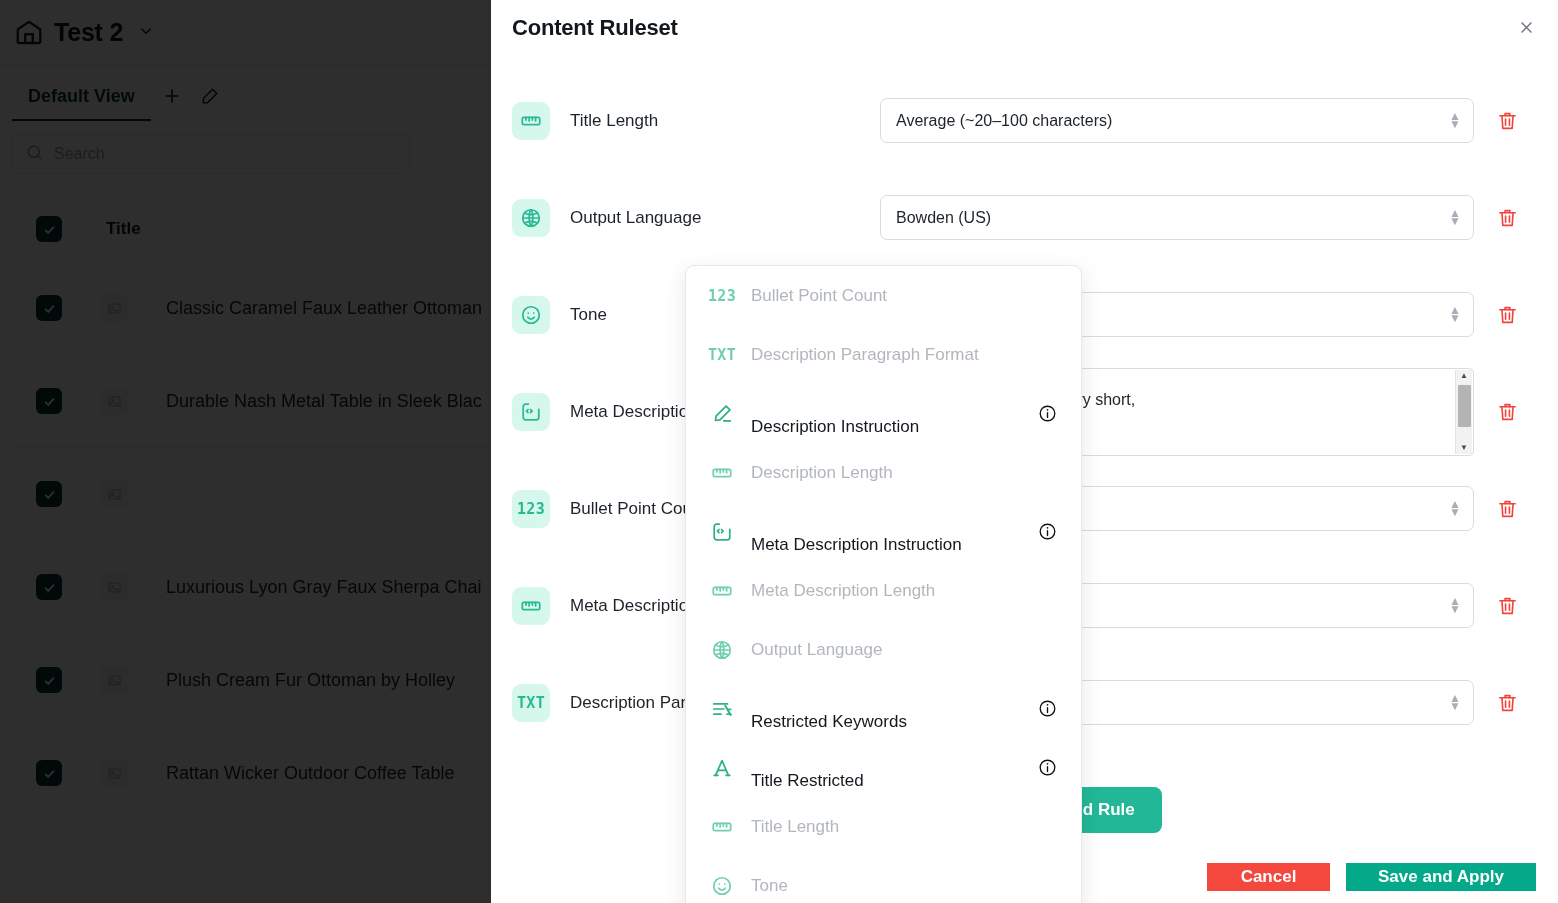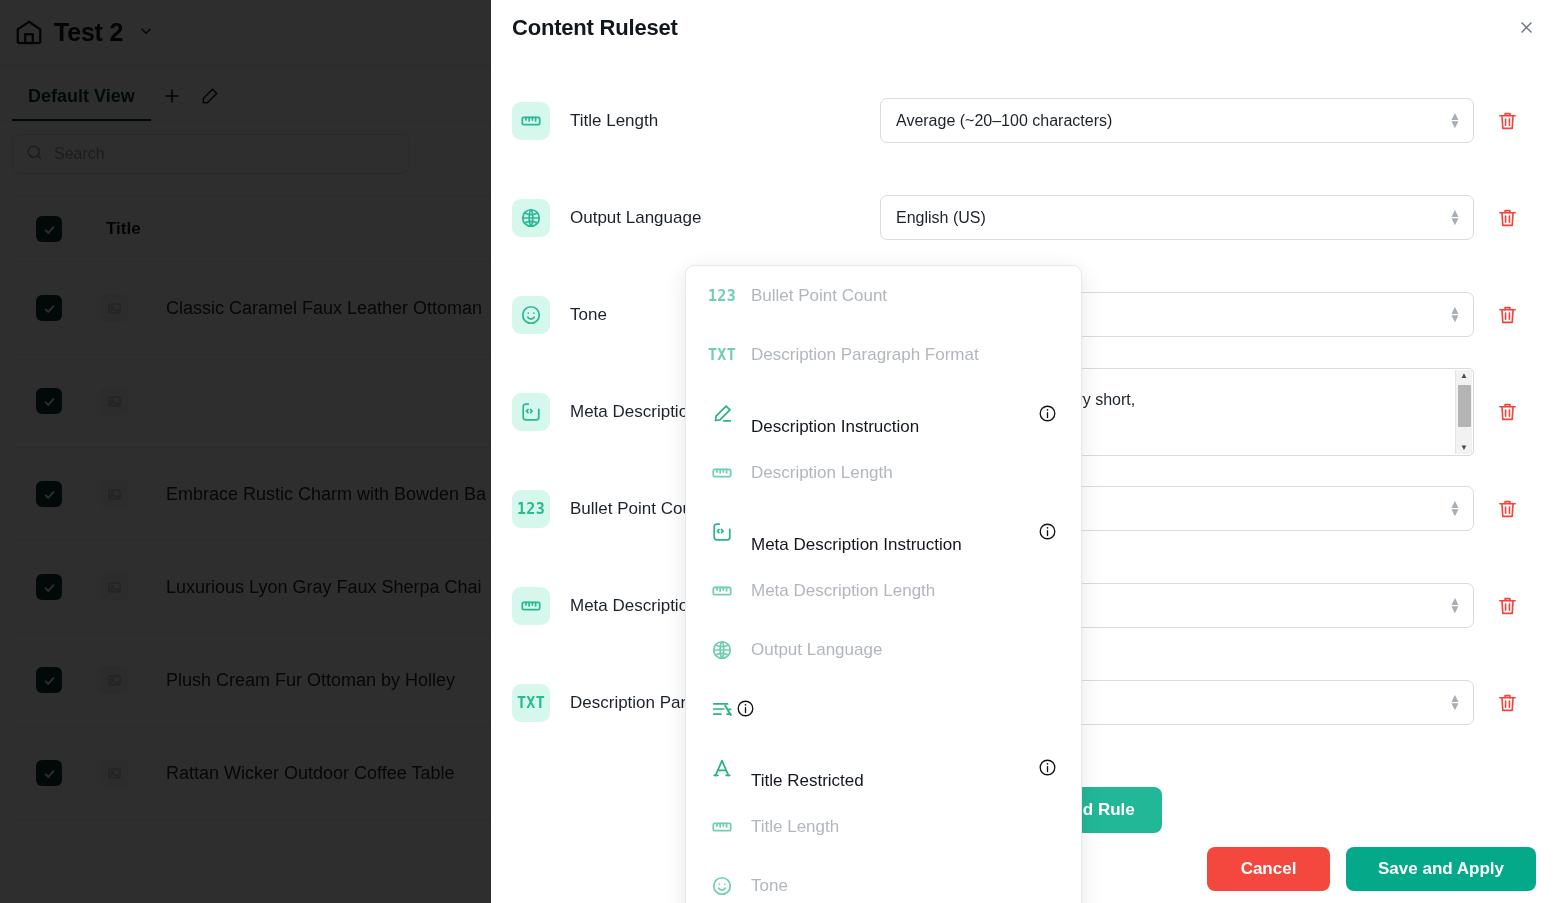--- a/index.html
+++ b/index.html
@@ -142,21 +142,21 @@
   }
   .cursor {
     position: absolute; left: 19px; top: 29px; width: 20px; height: 26px;
     pointer-events: none;
   }
 
   .modal-foot {
     position: absolute; right: 22px; bottom: 12px; display: flex; gap: 16px; z-index: 6;
   }
   .btn {
-    height: 44px; border-radius: 8px; display: flex; align-items: center;
+    height: 28px; border-radius: 0; display: flex; align-items: center;
     justify-content: center; font-size: 17px; font-weight: 700; color: #fff;
   }
   .btn-cancel { width: 123px; background: #f4473e; }
   .btn-save { width: 190px; background: #03a988; }
 
   
   .menu {
     position: absolute; left: 685px; top: 265px; width: 397px; height: 655px;
     background: #ffffff; border: 1px solid #e6e8ea; border-radius: 9px;
     box-shadow: 0 6px 22px rgba(0,0,0,0.10); z-index: 20; overflow: hidden;
@@ -264,39 +264,39 @@
     </div>
     <div class="thumb-cell">
       <div class="thumb">
                 <svg width="15" height="15" viewBox="0 0 24 24" fill="none" stroke="#b8b8b8" stroke-width="2">
                   <rect x="3" y="5" width="18" height="14" rx="2"></rect>
                   <circle cx="8.5" cy="10" r="1.4"></circle>
                   <path d="M4 17l5-5 4 4 3-2 4 4"></path>
                 </svg>
               </div>
     </div>
+    <div class="cell-title">Durable Nash Metal Table in Sleek Blac</div>
   </div>
   <div class="tbl-row">
     <div class="cb-cell">
       <div class="cb">
         <svg width="15" height="15" viewBox="0 0 24 24" fill="none" stroke="#fff" stroke-width="3">
                   <path d="M5 12.5l5 5 9-10"></path>
                 </svg>
       </div>
     </div>
     <div class="thumb-cell">
       <div class="thumb">
                 <svg width="15" height="15" viewBox="0 0 24 24" fill="none" stroke="#b8b8b8" stroke-width="2">
                   <rect x="3" y="5" width="18" height="14" rx="2"></rect>
                   <circle cx="8.5" cy="10" r="1.4"></circle>
                   <path d="M4 17l5-5 4 4 3-2 4 4"></path>
                 </svg>
               </div>
     </div>
-    <div class="cell-title">Embrace Rustic Charm with Bowden Ba</div>
   </div>
   <div class="tbl-row">
     <div class="cb-cell">
       <div class="cb">
         <svg width="15" height="15" viewBox="0 0 24 24" fill="none" stroke="#fff" stroke-width="3">
                   <path d="M5 12.5l5 5 9-10"></path>
                 </svg>
       </div>
     </div>
     <div class="thumb-cell">
@@ -397,21 +397,21 @@
             <svg width="22" height="22" viewBox="0 0 24 24" fill="none" stroke="#2bb894" stroke-width="1.9" stroke-linecap="round" stroke-linejoin="round">
               <circle cx="12" cy="12" r="9"></circle>
               <path d="M3 12h18"></path>
               <path d="M12 3c2.6 2.6 2.6 14.4 0 18-2.6-3.6-2.6-15.4 0-18z"></path>
               <path d="M5 6.5c4 2 10 2 14 0M5 17.5c4-2 10-2 14 0"></path>
             </svg>
           </div>
     <div class="rule-label">Output Language</div>
     <div class="rule-field">
             <div class="sel">
-         <span>English (US)</span>
+         <span>Bowden (US)</span>
        </div>
             <span class="sel-arrows">
               <span>▲</span>
               <span>▼</span>
             </span>
           </div>
     <div class="del-btn">
             <svg width="23" height="23" viewBox="0 0 24 24" fill="none" stroke="#f4433a" stroke-width="1.7" stroke-linecap="round" stroke-linejoin="round">
               <path d="M4 7h16"></path>
               <path d="M9.5 7V4.8h5V7"></path>
@@ -645,20 +645,21 @@
 
   </div>
   <div class="menu-item enabled">
     <span class="menu-ic">
           <svg width="22" height="22" viewBox="0 0 24 24" fill="none" stroke="#2eb089" stroke-width="1.9" stroke-linecap="round" stroke-linejoin="round">
             <path d="M3 6.5h15M3 12h11M3 17.5h8"></path>
             <path d="M15.5 8.5l6 10" stroke-width="2.1"></path>
             <path d="M19.5 12.5h2M17.5 17.5h4"></path>
           </svg>
         </span>
+    <span class="menu-lbl">Restricted Keywords</span>
     <span class="menu-info"><svg width="19" height="19" viewBox="0 0 24 24" fill="none" stroke="#111" stroke-width="1.7" stroke-linecap="round" stroke-linejoin="round">
             <circle cx="12" cy="12" r="9.2"></circle>
             <path d="M12 11v6"></path>
             <circle cx="12" cy="7.4" r="1.1" fill="#111" stroke="none"></circle>
           </svg></span>
   </div>
   <div class="menu-item enabled">
     <span class="menu-ic">
           <svg width="22" height="22" viewBox="0 0 24 24" fill="none" stroke="#2eb089" stroke-width="1.9" stroke-linecap="round" stroke-linejoin="round">
             <path d="M5 20L12 4l7 16"></path>

